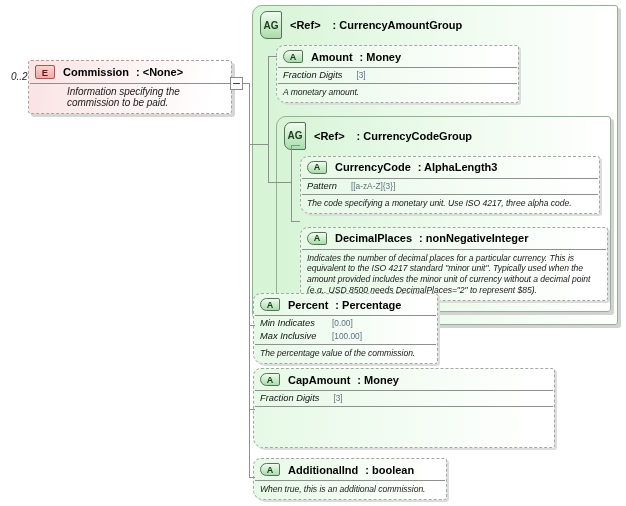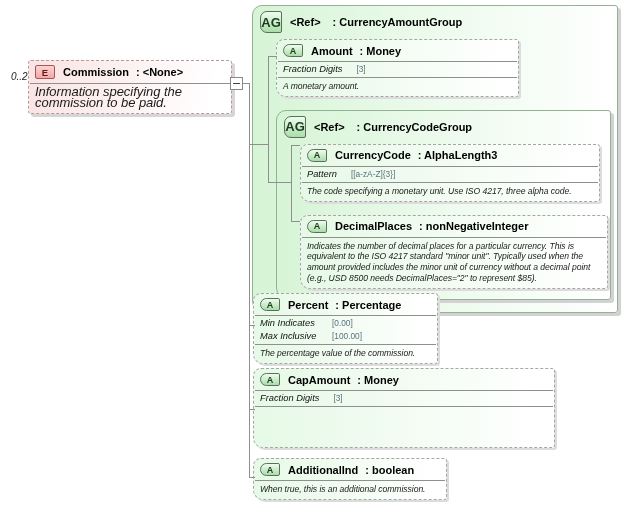--- a/index.html
+++ b/index.html
@@ -25,21 +25,21 @@
   }
   .flow{position:relative;}
 
   
   .box-head{display:flex;align-items:center;padding:4px 6px 3px 6px;}
   .group-head{display:flex;align-items:center;padding:5px 8px 4px 7px;}
   .badge{display:inline-flex;align-items:center;justify-content:center;flex:0 0 auto;
          font-weight:bold;box-sizing:border-box;}
   .g-badge{width:20px;height:13px;border:1px solid #5c6e5c;border-radius:7px 2px 2px 7px;
            background:linear-gradient(#effcef,#a9dda9);color:#203a20;font-size:9px;}
-  .ag-badge{width:22px;height:22px;font-size:13px;}
+  .ag-badge{width:22px;height:28px;font-size:10px;}
   .e-badge{width:20px;height:14px;border:1px solid #aa5555;border-radius:2px;
            background:linear-gradient(#fad4d4,#f2a8a8);color:#6b1515;font-size:9.5px;}
   .bt{font-size:11px;font-weight:bold;color:#000;margin-left:8px;white-space:nowrap;}
   .bt-type{margin-left:7px;}
   .ref .bt-type{margin-left:12px;}
 
   
   .rule{height:1px;background:#8f8f8f;margin:1px 1px;}
   .facet-row{display:flex;align-items:center;padding:1px 6px 1px 6px;line-height:11px;}
   .facet-name{font-style:italic;font-size:9.3px;color:#111;white-space:nowrap;}
@@ -63,21 +63,21 @@
 <div id="canvas">
 
   <div class="card">0..2</div>
 
   <div class="box elem-box" style="left:28px;top:60px;width:204px;min-height:46px;">
     <div class="box-head">
       <span class="badge e-badge">E</span>
       <span class="bt"><span class="bt-name">Commission</span><span class="bt-type">: &lt;None&gt;</span></span>
     </div>
     <div class="rule"></div>
-    <div class="anno" style="font-size:13px;">Information specifying the commission to be paid.</div>
+    <div class="anno" style="font-size:10px;margin-left:32px;">Information specifying the commission to be paid.</div>
   </div>
 
   <div class="handle">
     <div class="dash"></div>
   </div>
 
   <div class="box group-box" style="left:252px;top:5px;width:366px;min-height:278px;padding-bottom:12px;">
     <div class="group-head ref">
       <span class="badge g-badge ag-badge">AG</span>
       <span class="bt"><span class="bt-name">&lt;Ref&gt;</span><span class="bt-type">: CurrencyAmountGroup</span></span>

